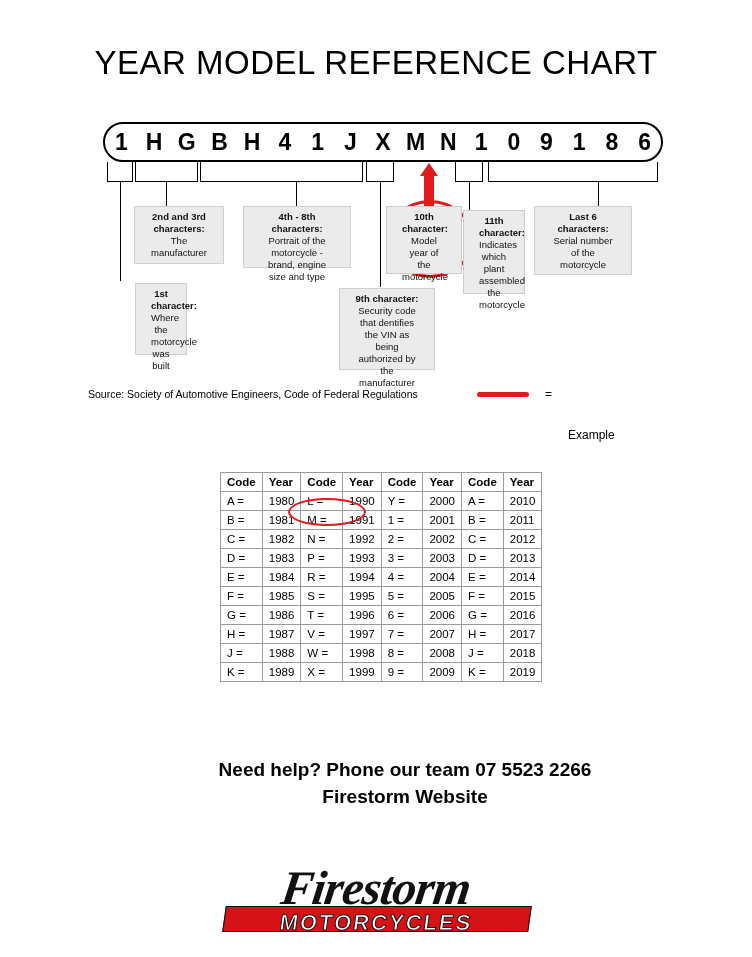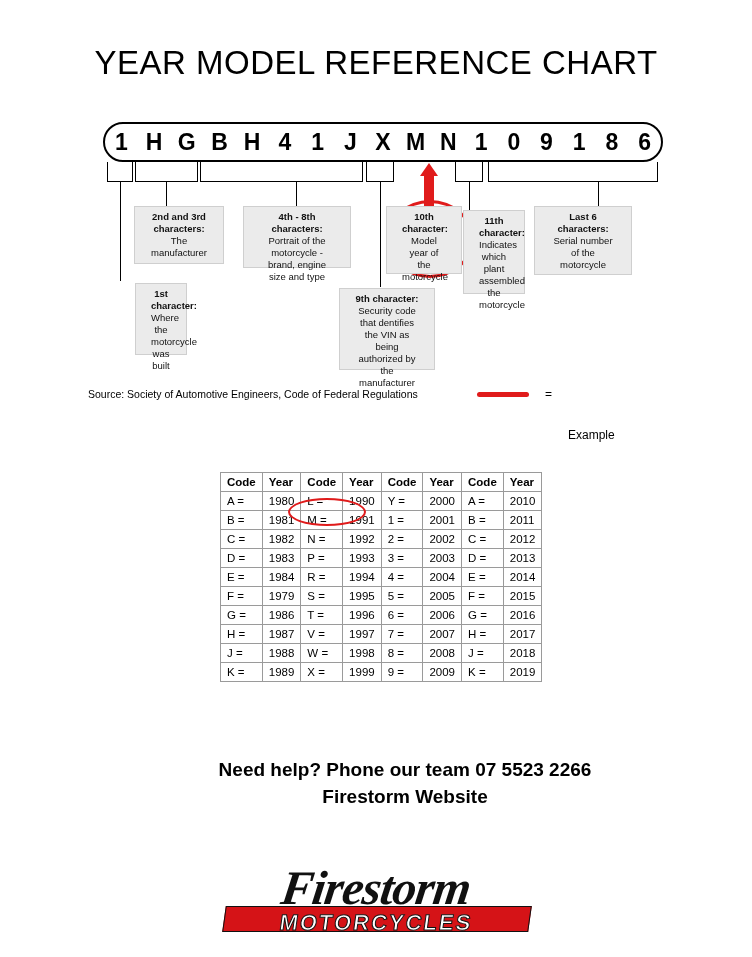--- a/index.html
+++ b/index.html
@@ -369,21 +369,21 @@
       <td class="year">1984</td>
       <td class="code">R =</td>
       <td class="year">1994</td>
       <td class="code">4 =</td>
       <td class="year">2004</td>
       <td class="code">E =</td>
       <td class="year">2014</td>
     </tr>
     <tr>
       <td class="code">F =</td>
-      <td class="year">1979</td>
+      <td class="year">1985</td>
       <td class="code">S =</td>
       <td class="year">1995</td>
       <td class="code">5 =</td>
       <td class="year">2005</td>
       <td class="code">F =</td>
       <td class="year">2015</td>
     </tr>
     <tr>
       <td class="code">G =</td>
       <td class="year">1986</td>

